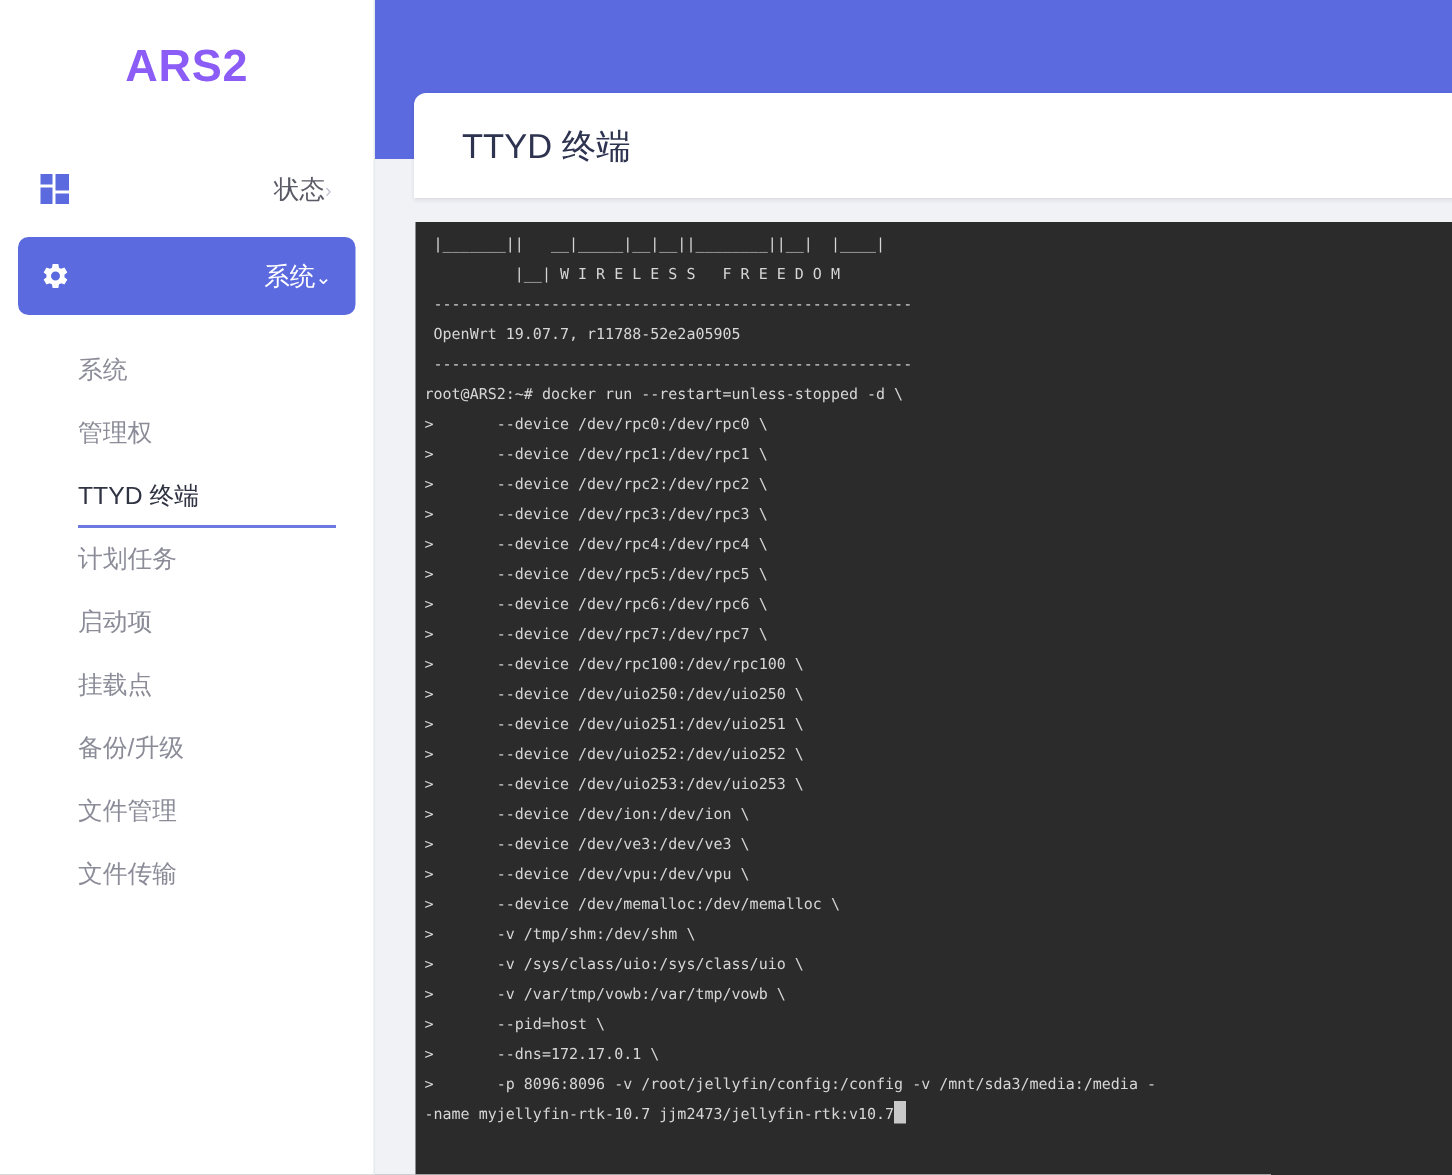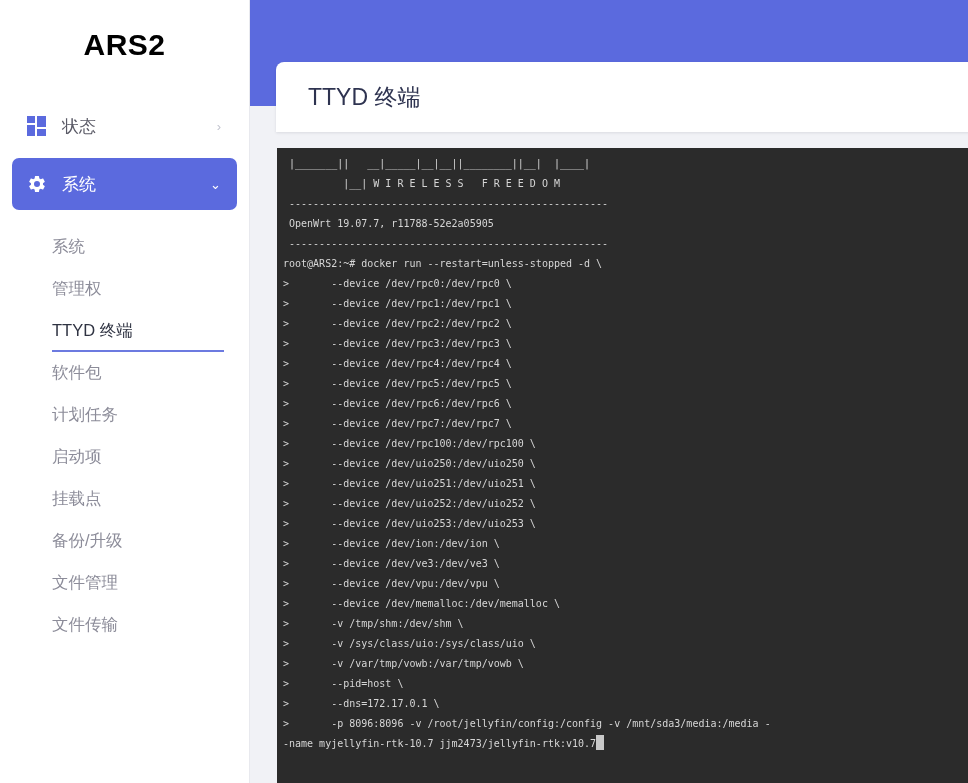--- a/index.html
+++ b/index.html
@@ -35,35 +35,36 @@
     height: 86px;
     display: flex;
     align-items: center;
     justify-content: center;
     padding-top: 4px;
   }
   .brand-text {
     font-size: 30px;
     font-weight: bold;
     letter-spacing: 0.5px;
-    color: #000000;
+    color: #8b5cf6;
     font-family: "Liberation Sans", sans-serif;
   }
 
   .nav-top { padding-top: 14px; }
 
   .nav-group-item {
     position: relative;
     margin: 0 12px 6px 12px;
     height: 52px;
     border-radius: 7px;
     display: flex;
     align-items: center;
     padding: 0 16px 0 14px;
     cursor: pointer;
+    text-align: right;
   }
   .nav-group-item.active {
     background: #5b6ade;
   }
   .nav-group-item .gicon {
     width: 22px; height: 22px;
     margin-right: 14px;
     flex: 0 0 22px;
     display: flex; align-items: center; justify-content: center;
   }
@@ -221,23 +222,20 @@
           <span class="slabel">系统</span>
         </div>
         <div class="sub-item">
           <span class="slabel">管理权</span>
         </div>
         <div class="sub-item current">
           <span class="slabel">TTYD 终端</span>
           <span class="sub-underline"></span>
         </div>
         <div class="sub-item">
-          <span class="slabel">软件包</span>
-        </div>
-        <div class="sub-item">
           <span class="slabel">计划任务</span>
         </div>
         <div class="sub-item">
           <span class="slabel">启动项</span>
         </div>
         <div class="sub-item">
           <span class="slabel">挂载点</span>
         </div>
         <div class="sub-item">
           <span class="slabel">备份/升级</span>

